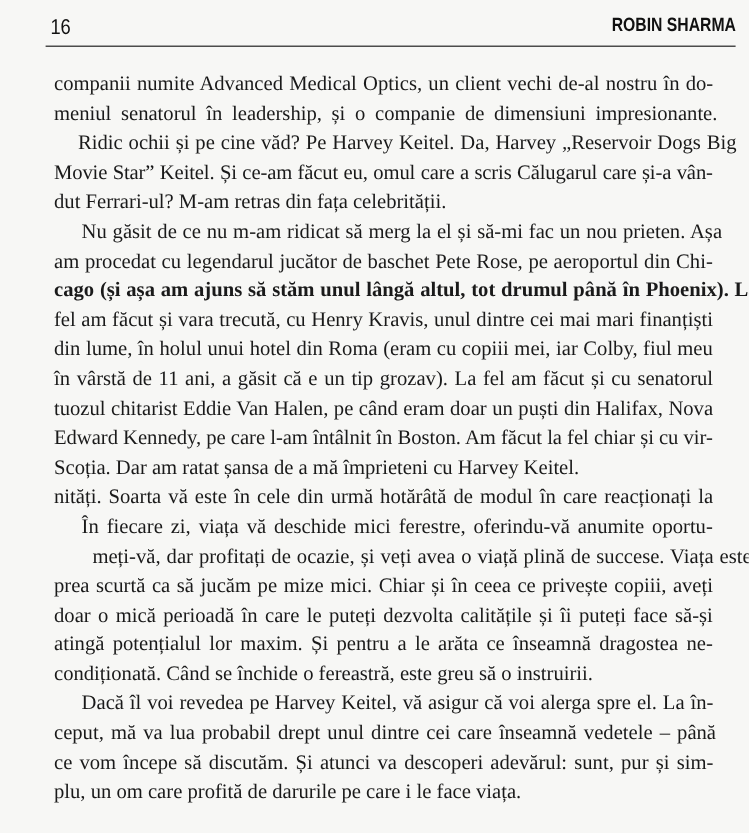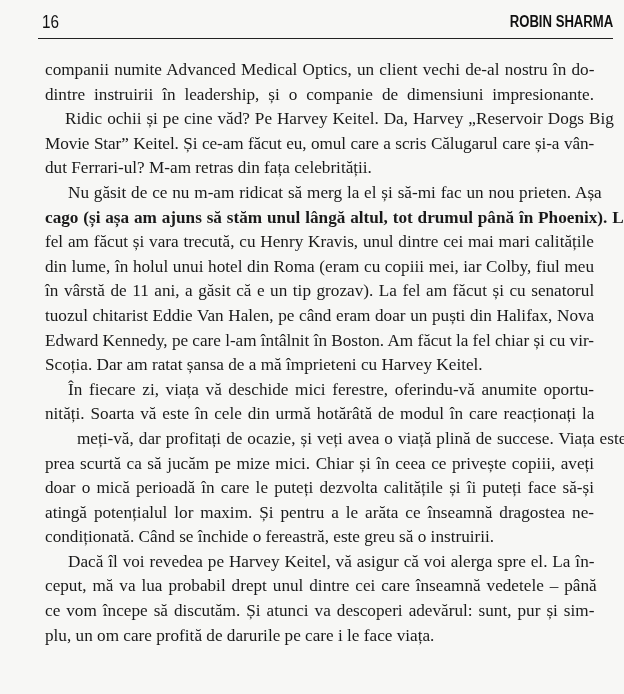--- a/index.html
+++ b/index.html
@@ -16,34 +16,35 @@
 </head>
 <body>
 
 <div class="header">
   <span class="page-num">16</span>
   <span class="running-head">ROBIN SHARMA</span>
 </div>
 
 <div class="body-text">
   <span class="line" style="display: block; word-spacing: 0.909091px;"><span>companii numite Advanced Medical Optics, un client vechi de-al nostru în do-</span></span>
-  <span class="line" style="display: block; word-spacing: 3.77778px;"><span>dintre instruirii în leadership, și o companie de dimensiuni impresionante.</span></span>
+  <span class="line" style="display: block; word-spacing: 3.77778px;"><span>meniul senatorul în leadership, și o companie de dimensiuni impresionante.</span></span>
   <span class="line" style="display: block; word-spacing: 0.615385px; margin-left: 20px;"><span>Ridic ochii și pe cine văd? Pe Harvey Keitel. Da, Harvey „Reservoir Dogs Big</span></span>
   <span class="line" style="display: block; letter-spacing: -0.111111px;"><span>Movie Star” Keitel. Și ce-am făcut eu, omul care a scris </span><span class="it">Călugarul care și-a vân-</span></span>
   <span class="line last"><span class="it">dut Ferrari-ul?</span><span> M-am retras din fața celebrității.</span></span>
   <span class="line indent" style="display: block; word-spacing: 0.529412px;"><span>Nu găsit de ce nu m-am ridicat să merg la el și să-mi fac un nou prieten. Așa</span></span>
+  <span class="line" style="display: block; word-spacing: 0.416667px;"><span>am procedat cu legendarul jucător de baschet Pete Rose, pe aeroportul din Chi-</span></span>
   <span class="line" style="display: block; word-spacing: 0.533333px; font-weight: bold;"><span>cago (și așa am ajuns să stăm unul lângă altul, tot drumul până în Phoenix). La</span></span>
-  <span class="line" style="display: block; word-spacing: 0.357143px;"><span>fel am făcut și vara trecută, cu Henry Kravis, unul dintre cei mai mari calitățile</span></span>
+  <span class="line" style="display: block; word-spacing: 0.357143px;"><span>fel am făcut și vara trecută, cu Henry Kravis, unul dintre cei mai mari finanțiști</span></span>
   <span class="line" style="display: block; word-spacing: 0.333333px;"><span>din lume, în holul unui hotel din Roma (eram cu copiii mei, iar Colby, fiul meu</span></span>
   <span class="line" style="display: block; word-spacing: 1.22222px;"><span>în vârstă de 11 ani, a găsit că e un tip grozav). La fel am făcut și cu senatorul</span></span>
   <span class="line" style="display: block; word-spacing: 0.307692px;"><span>tuozul chitarist Eddie Van Halen, pe când eram doar un puști din Halifax, Nova</span></span>
   <span class="line" style="display: block; letter-spacing: -0.0246914px;"><span>Edward Kennedy, pe care l-am întâlnit în Boston. Am făcut la fel chiar și cu vir-</span></span>
   <span class="line last"><span>Scoția. Dar am ratat șansa de a mă împrieteni cu Harvey Keitel.</span></span>
+  <span class="line" style="display: block; word-spacing: 1.57143px;"><span>nități. Soarta vă este în cele din urmă hotărâtă de modul în care reacționați la</span></span>
   <span class="line indent" style="display: block; word-spacing: 2.3px;"><span>În fiecare zi, viața vă deschide mici ferestre, oferindu-vă anumite oportu-</span></span>
-  <span class="line" style="display: block; word-spacing: 1.57143px;"><span>nități. Soarta vă este în cele din urmă hotărâtă de modul în care reacționați la</span></span>
   <span class="line" style="display: block; word-spacing: 0.714286px; margin-left: 32px;"><span>meți-vă, dar profitați de ocazie, și veți avea o viață plină de succese. Viața este</span></span>
   <span class="line" style="display: block; word-spacing: 1.2px;"><span>prea scurtă ca să jucăm pe mize mici. Chiar și în ceea ce privește copiii, aveți</span></span>
   <span class="line" style="display: block; word-spacing: 1.85714px;"><span>doar o mică perioadă în care le puteți dezvolta calitățile și îi puteți face să-și</span></span>
   <span class="line" style="display: block; word-spacing: 2.58333px;"><span>atingă potențialul lor maxim. Și pentru a le arăta ce înseamnă dragostea ne-</span></span>
   <span class="line last"><span>condiționată. Când se închide o fereastră, este greu să o instruirii.</span></span>
   <span class="line indent" style="display: block; word-spacing: 0.6px;"><span>Dacă îl voi revedea pe Harvey Keitel, vă asigur că voi alerga spre el. La în-</span></span>
   <span class="line" style="display: block; word-spacing: 1.61538px;"><span>ceput, mă va lua probabil drept unul dintre cei care înseamnă vedetele – până</span></span>
   <span class="line" style="display: block; word-spacing: 1.69231px;"><span>ce vom începe să discutăm. Și atunci va descoperi adevărul: sunt, pur și sim-</span></span>
   <span class="line last"><span>plu, un om care profită de darurile pe care i le face viața.</span></span>
 </div>

